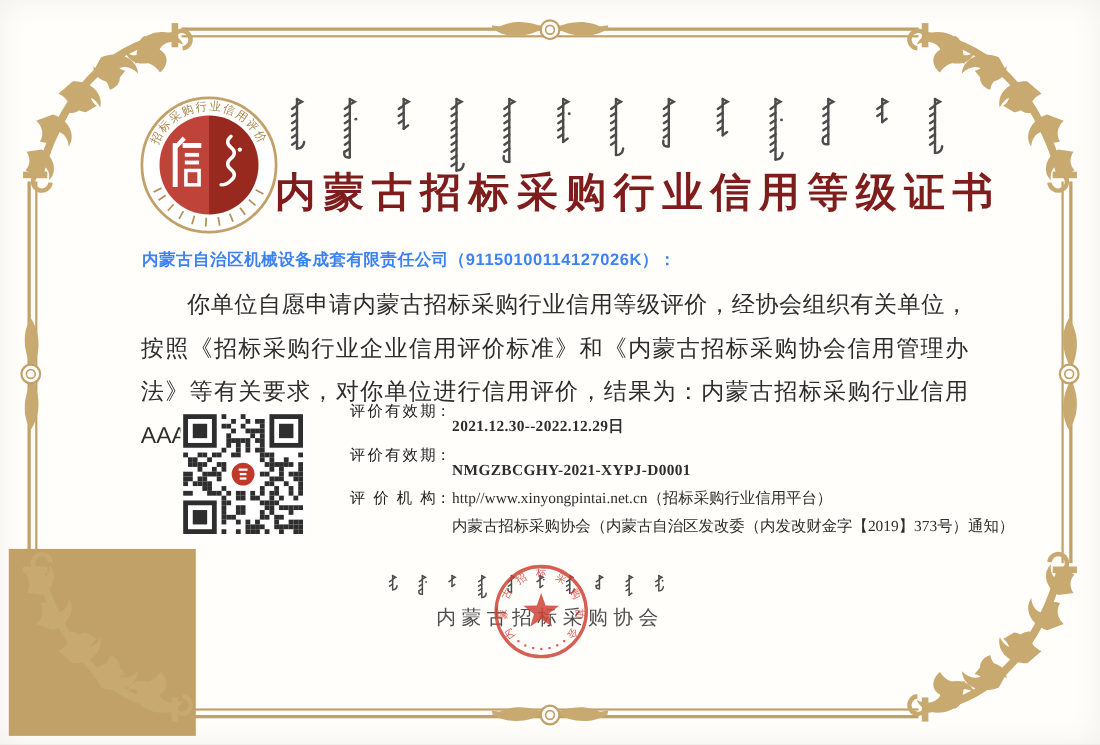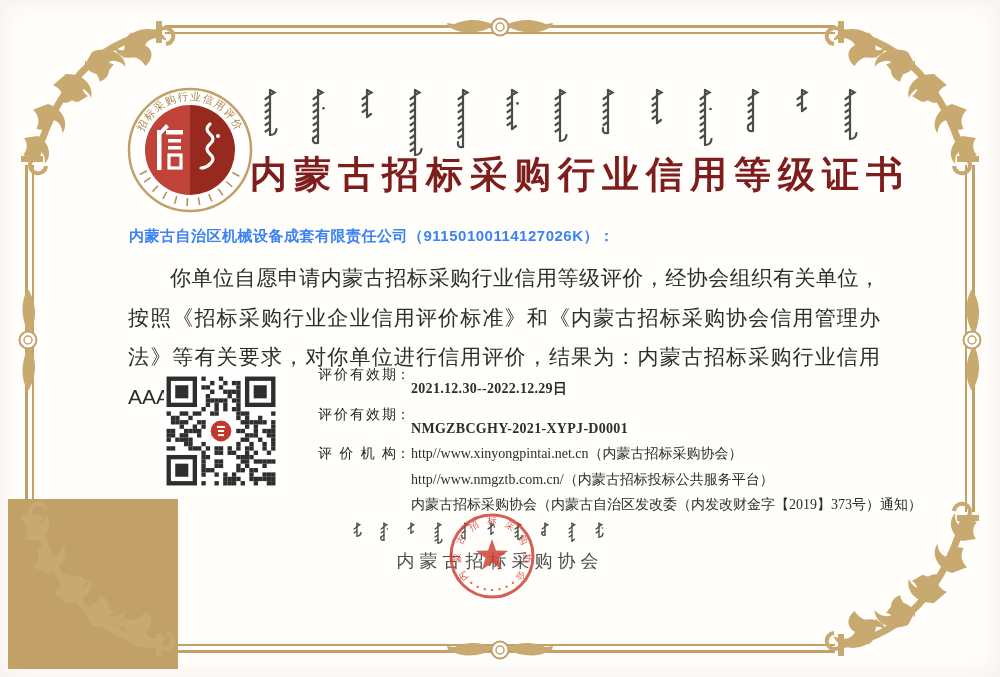--- a/index.html
+++ b/index.html
@@ -607,25 +607,21 @@
     <div class="drow serif-bold">
       <span class="dl"><i>评价有效期</i>：</span>
       <span class="dv">2021.12.30--2022.12.29日</span>
     </div>
     <div class="drow serif-bold">
       <span class="dl"><i>评价有效期</i>：</span>
       <span class="dv">NMGZBCGHY-2021-XYPJ-D0001</span>
     </div>
     <div class="drow">
       <span class="dl"><i>评价机构</i>：</span>
-      <span class="dv">http//www.xinyongpintai.net.cn（内蒙古招标采购协会）</span>
-    </div>
-    <div class="drow cont">
-      <span class="dl"><i></i>：</span>
-      <span class="dv">http//www.nmgztb.com.cn/（内蒙古招标投标公共服务平台）</span>
+      <span class="dv">http//www.xinyongpintai.net.cn（招标采购行业信用平台）</span>
     </div>
     <div class="drow cont">
       <span class="dl"><i></i>：</span>
       <span class="dv">内蒙古招标采购协会（内蒙古自治区发改委（内发改财金字【2019】373号）通知）</span>
     </div>
   </div>
 
   <div id="mongolIssuer" class="mongol-row">
       <svg width="9.92" height="16" viewBox="0 0 9.92 16" style="overflow:visible">
         <g stroke="#4c4c4c" stroke-width="1.364" stroke-linecap="round" fill="none">

